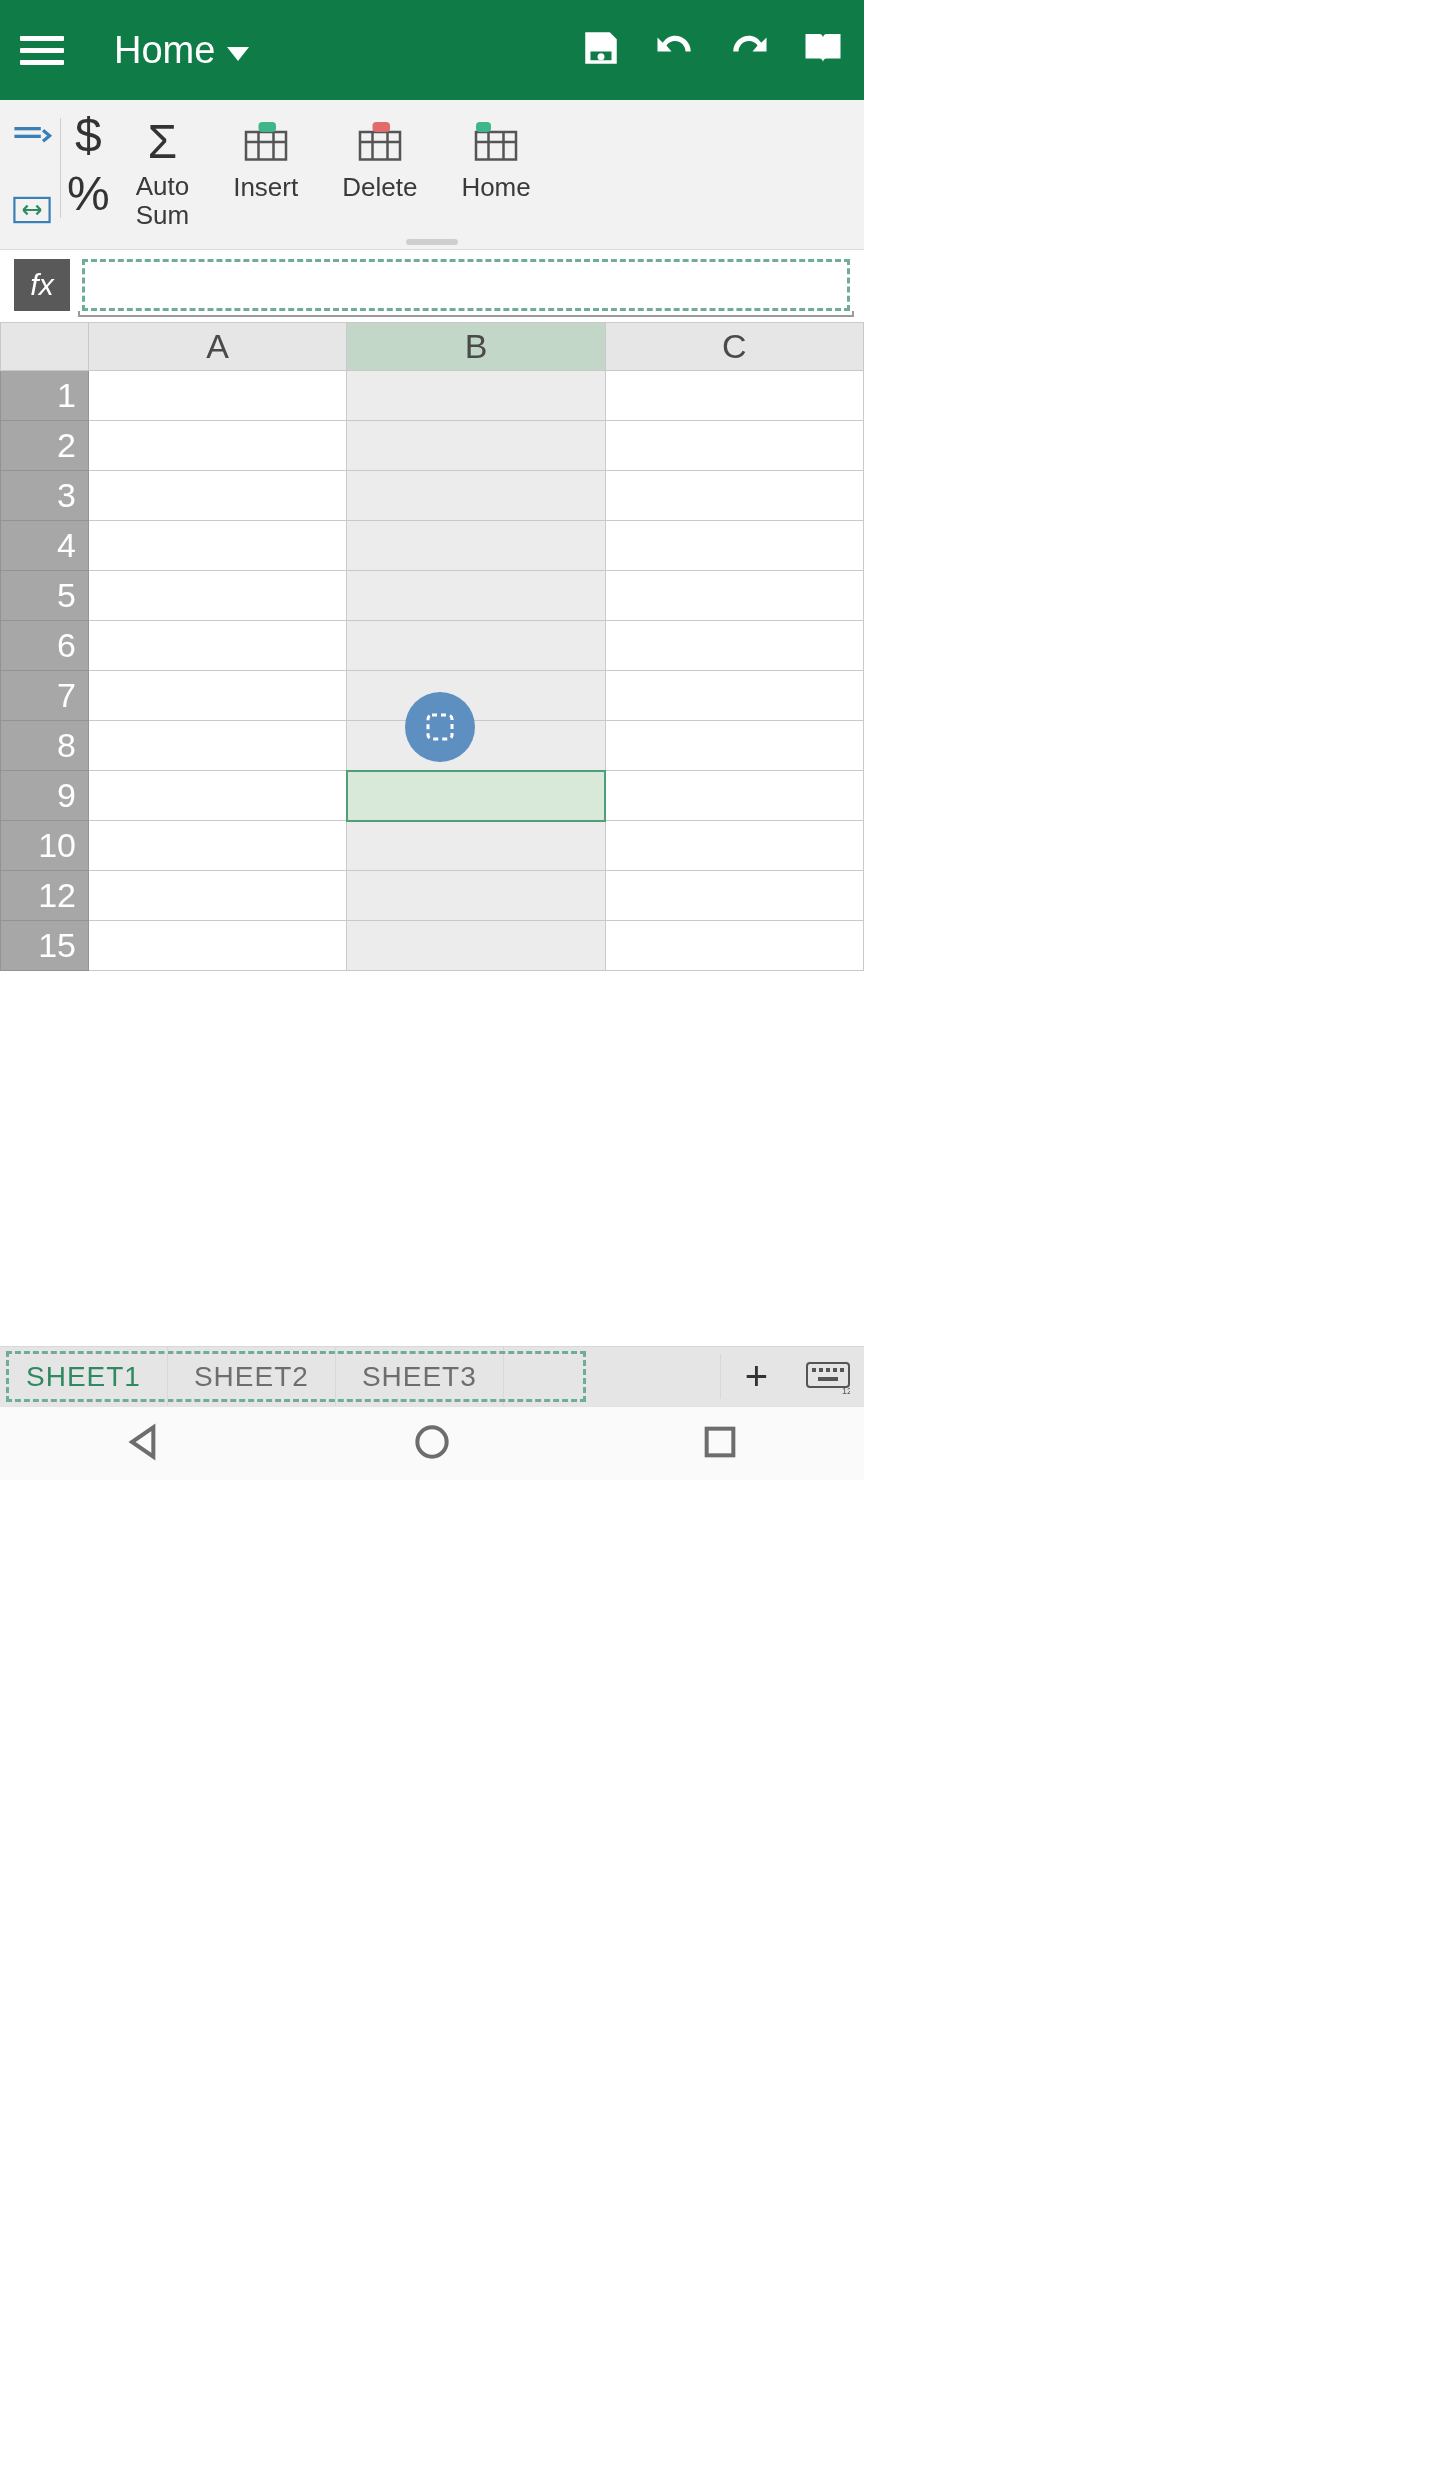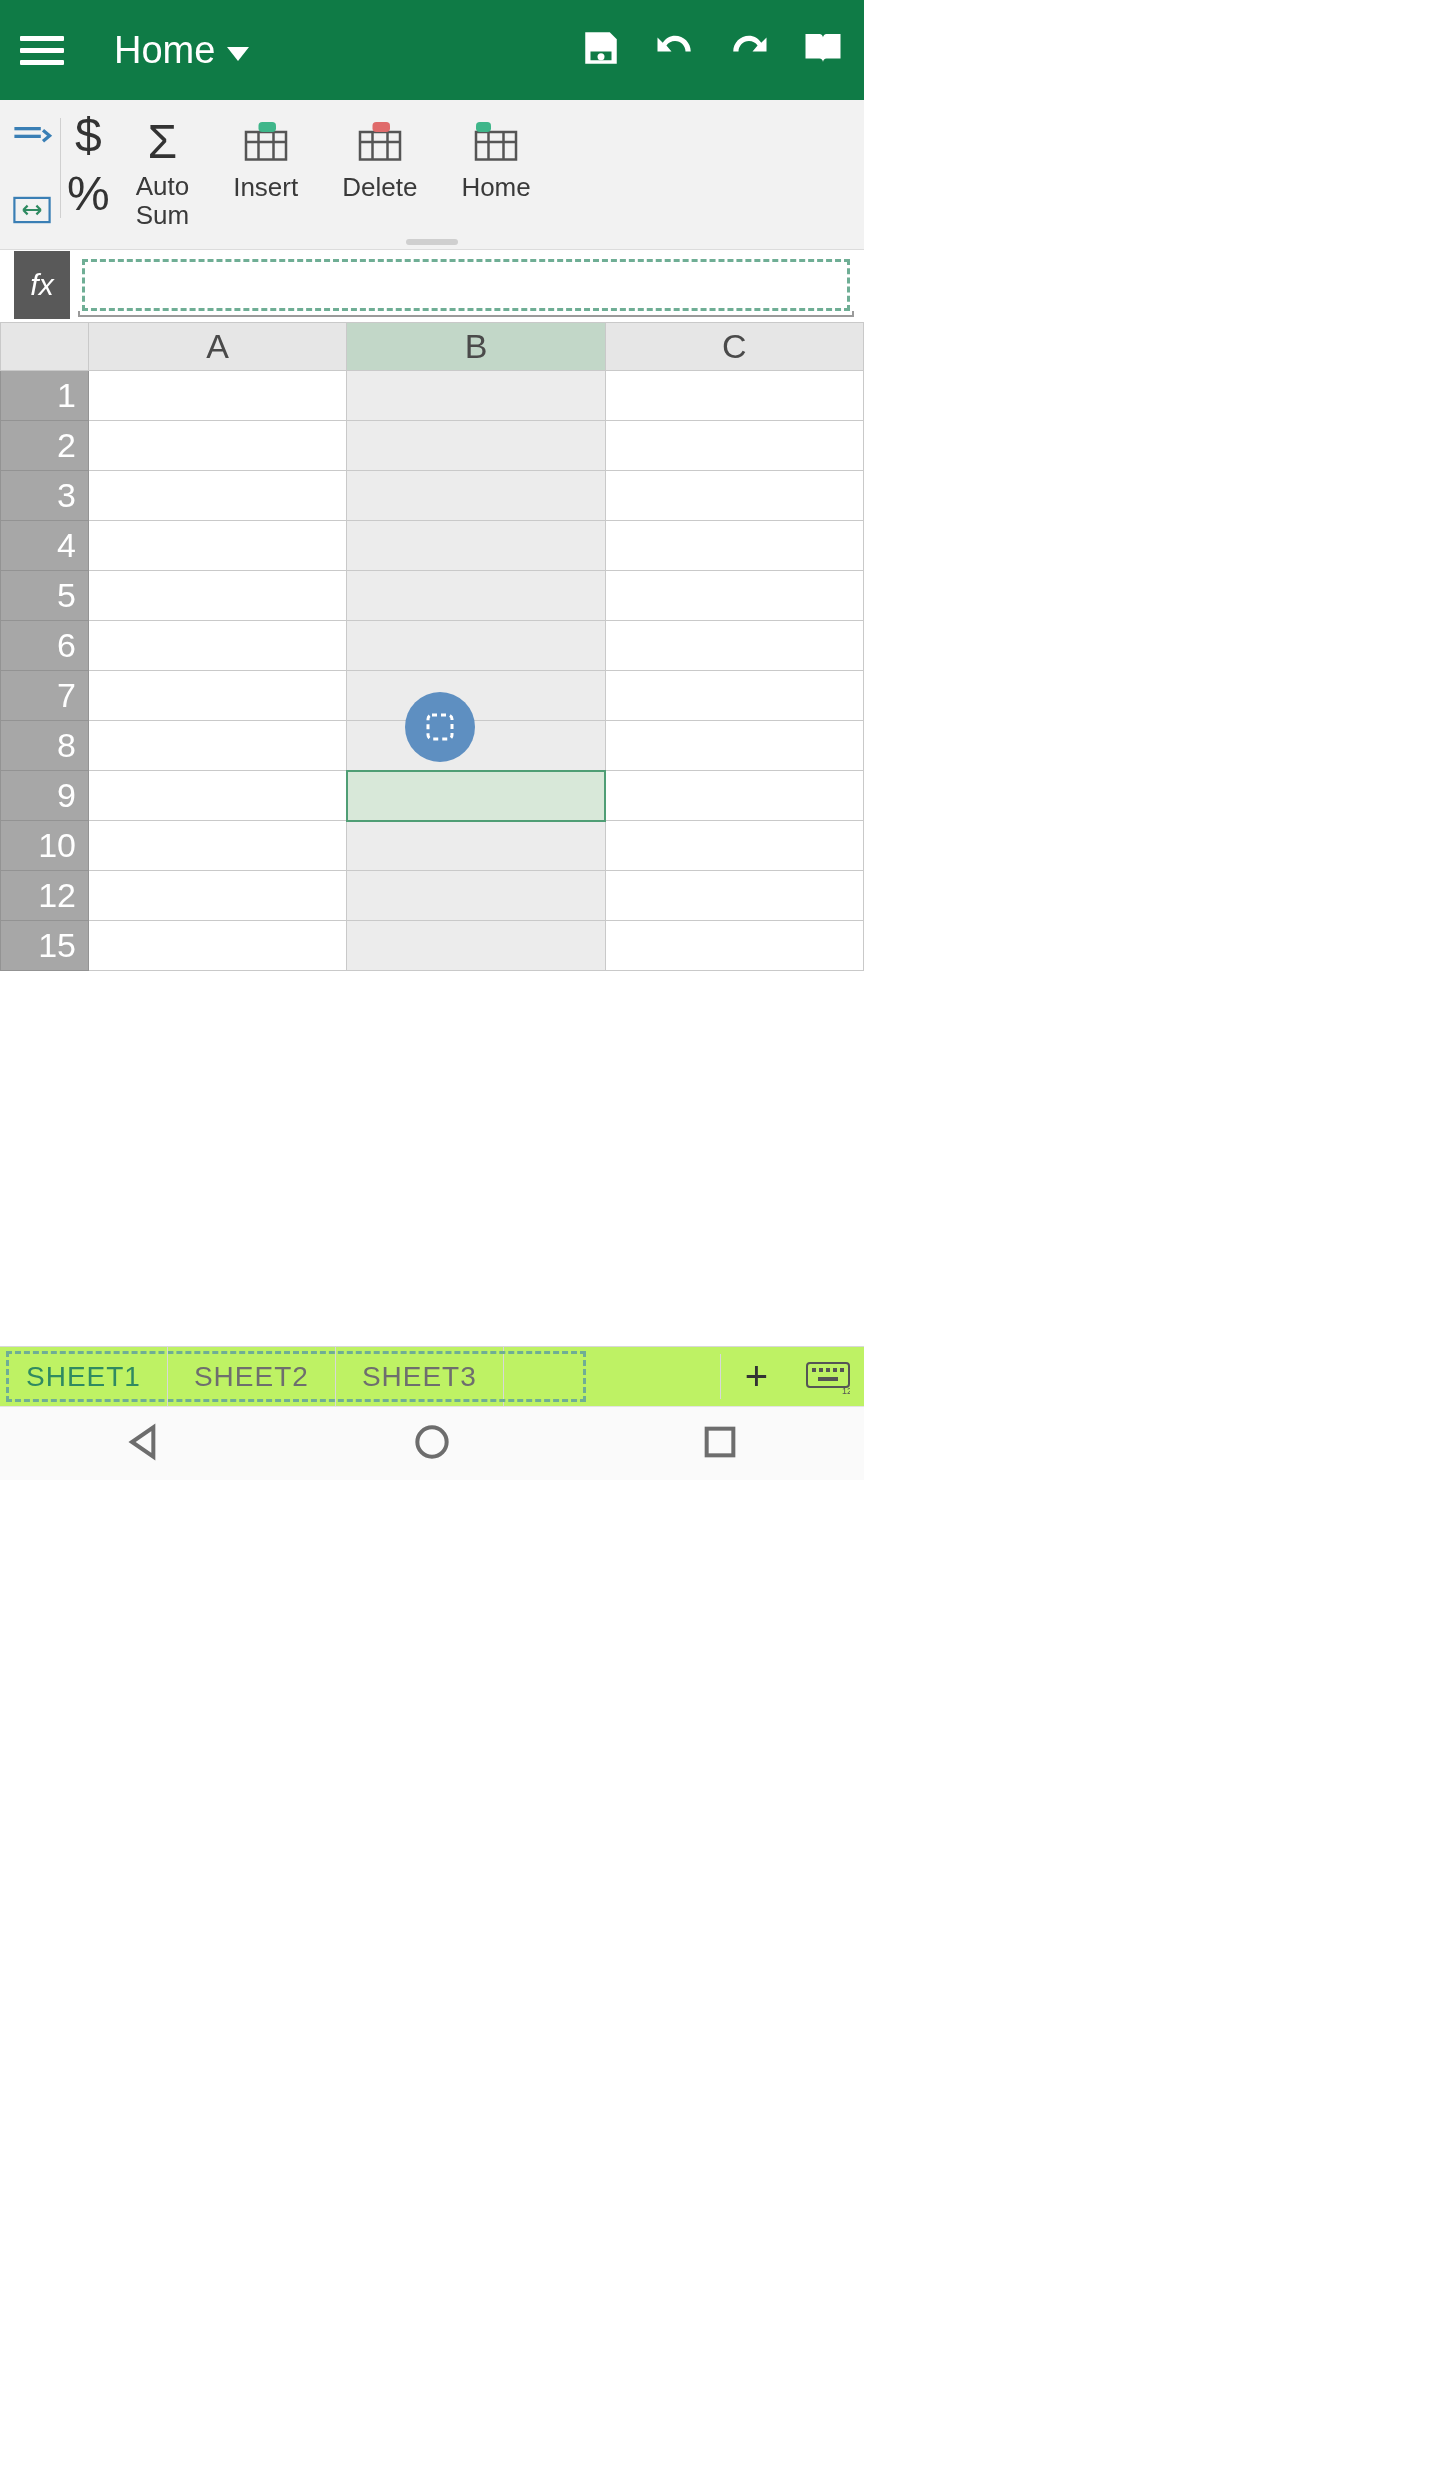--- a/index.html
+++ b/index.html
@@ -40,21 +40,21 @@
 
   .small-stack { display:flex; flex-direction:column; gap:28px; align-items:center; padding-top:6px; }
   .small-stack svg { width:44px; height:40px; }
   .sym-stack { display:flex; flex-direction:column; gap:10px; align-items:center; padding-top:0; }
   .sym { font-size:48px; font-weight:500; color:#333; line-height:1; }
 
   
   .formula-row {
     display:flex; align-items:center; height:66px; padding:8px 14px 4px 14px; gap:12px;
   }
-  .fx-btn { width:56px; height:68px; background:#595959; color:#fff; font-size:30px; display:flex; align-items:center; justify-content:center; font-style:italic; cursor:pointer; }
+  .fx-btn { width:56px; height:52px; background:#595959; color:#fff; font-size:30px; display:flex; align-items:center; justify-content:center; font-style:italic; cursor:pointer; }
   .formula-input-wrap { flex:1; position:relative; height:52px; }
   .formula-input {
     width:100%; height:100%; border:3px dashed #6fae95; background:transparent; padding:4px 8px; font-size:26px;
   }
   .formula-under { position:absolute; left:-4px; right:-4px; bottom:-6px; height:6px; border-left:2px solid #9a9a9a; border-right:2px solid #9a9a9a; border-bottom:2px solid #9a9a9a; }
 
   
   .grid-wrap { flex:1; overflow:hidden; position:relative; background:#fff; margin-top:6px; }
   table.grid { border-collapse:collapse; table-layout:fixed; width:100%; }
   .colhead th, .rowhead { background:#e6e6e6; color:#4a4a4a; font-weight:400; }
@@ -67,21 +67,21 @@
   .active-cell { background:#d8e8d9 !important; outline:2px solid #4f9e75; outline-offset:-1px; }
 
   .sel-handle {
     position:absolute; width:70px; height:70px; border-radius:50%; background:#5e8fc1;
     display:flex; align-items:center; justify-content:center;
   }
   .sel-handle svg { width:36px; height:36px; stroke:#fff; fill:none; stroke-width:3; stroke-dasharray:5 4; }
 
   
   .sheet-bar {
-    height:60px; background:#bef264; border-top:1px solid #d8d8d8;
+    height:60px; background:#e5e5e5; border-top:1px solid #d8d8d8;
     display:flex; align-items:stretch; font-size:28px; color:#6e6e6e;
     position:relative;
   }
   .sheet-tab { padding:0 26px; display:flex; align-items:center; border-right:1px solid #d8d8d8; cursor:pointer; letter-spacing:1px; }
   .sheet-tab.active { color:#2f8a61; position:relative; }
   .sheet-dash {
     position:absolute; left:6px; top:4px; bottom:4px; width:580px; border:3px dashed #6fae95; pointer-events:none;
   }
   .sheet-actions { margin-left:auto; display:flex; align-items:center; }
   .sheet-add { width:72px; display:flex; align-items:center; justify-content:center; font-size:40px; color:#333; cursor:pointer; border-left:1px solid #d8d8d8;}

